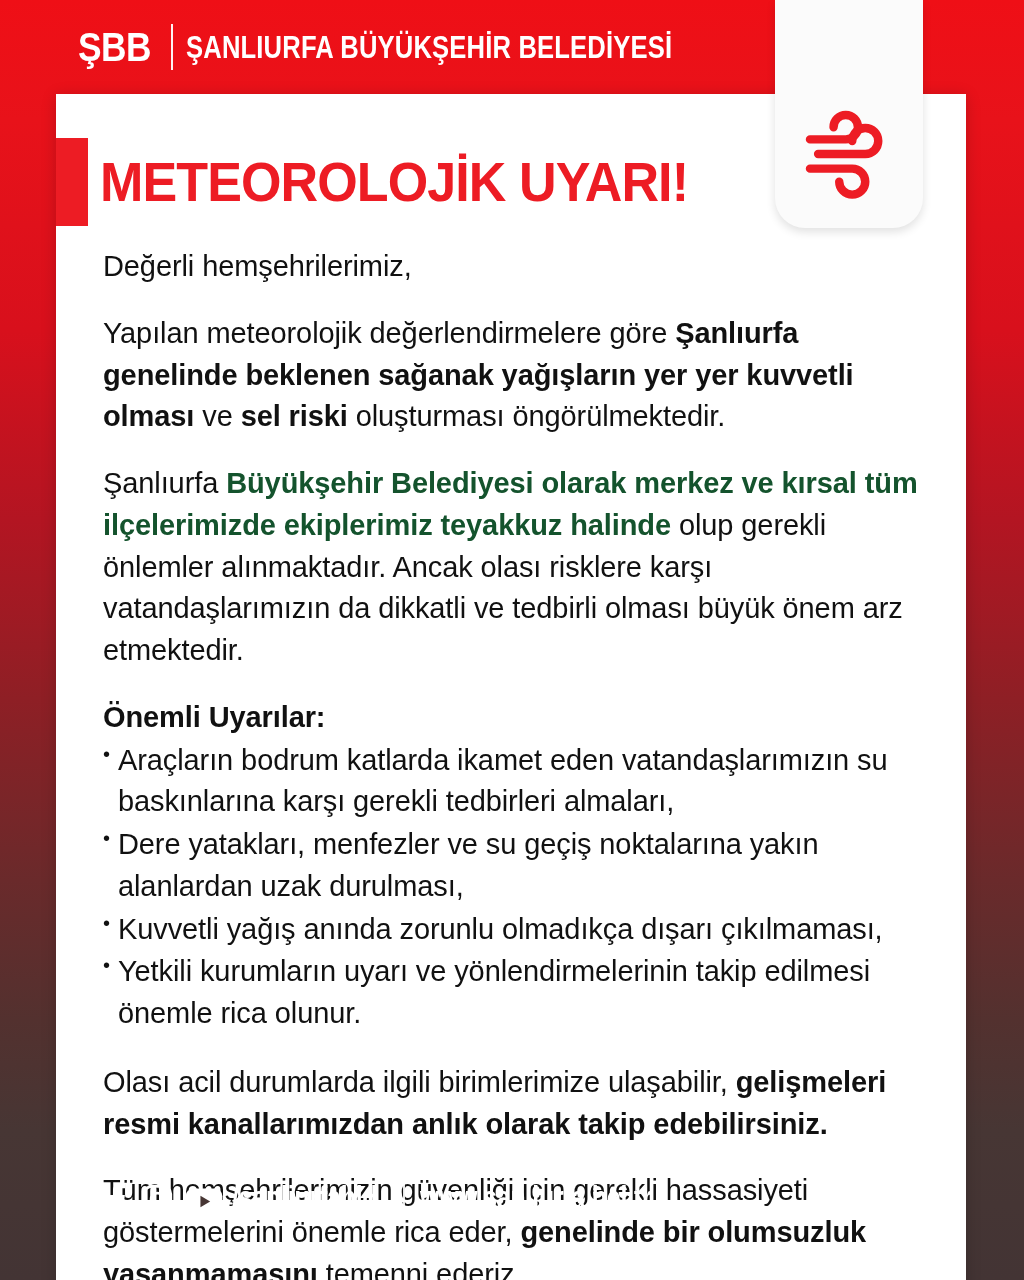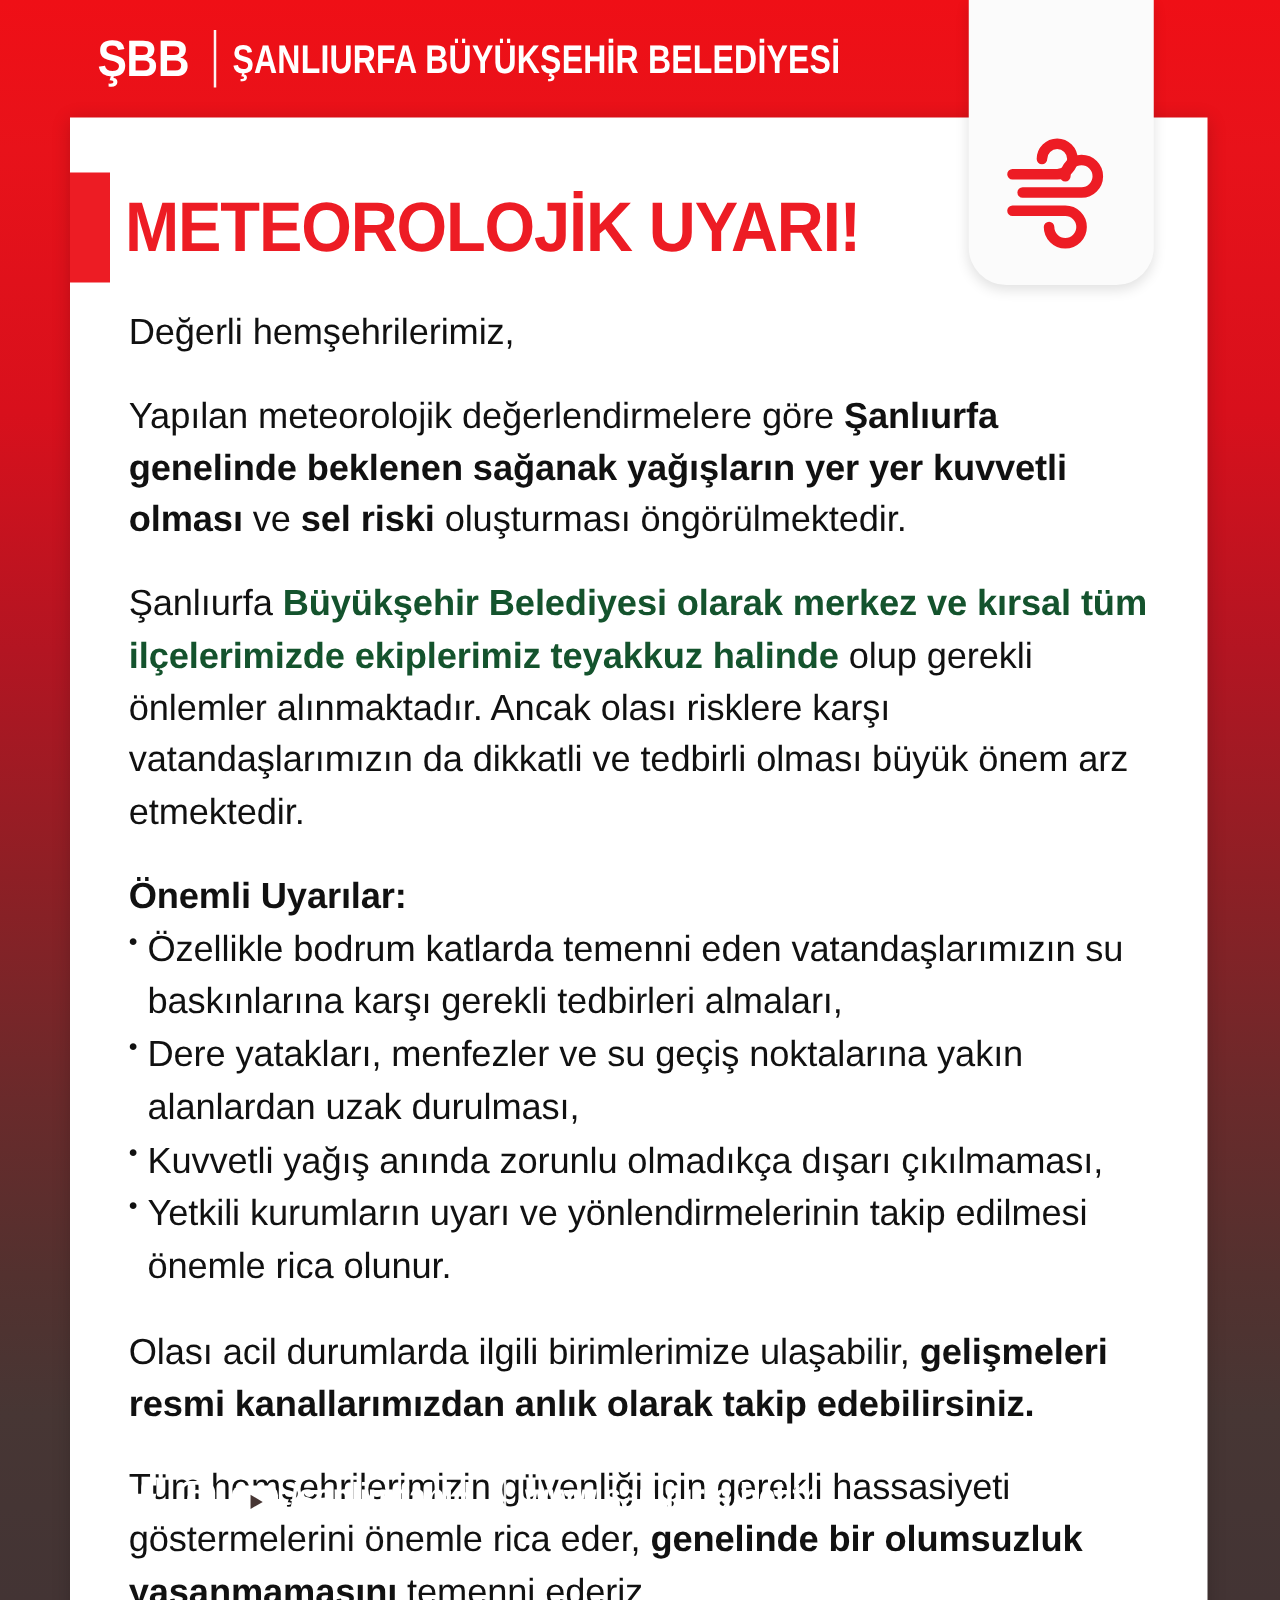--- a/index.html
+++ b/index.html
@@ -218,21 +218,21 @@
   <div class="body-wrap">
 
     <p class="para">Değerli hemşehrilerimiz,</p>
 
     <p class="para"><span>Yapılan meteorolojik değerlendirmelere göre </span><span class="b">Şanlıurfa genelinde beklenen sağanak yağışların yer yer kuvvetli olması</span><span> ve </span><span class="b">sel riski</span><span> oluşturması öngörülmektedir.</span></p>
 
     <p class="para"><span>Şanlıurfa </span><span class="red">Büyükşehir Belediyesi olarak merkez ve kırsal tüm ilçelerimizde ekiplerimiz teyakkuz halinde</span><span> olup gerekli önlemler alınmaktadır. Ancak olası risklere karşı vatandaşlarımızın da dikkatli ve tedbirli olması büyük önem arz etmektedir.</span></p>
 
     <div class="list-head">Önemli Uyarılar:</div>
     <ul class="warn-list">
-      <li>Özellikle bodrum katlarda temenni eden vatandaşlarımızın su baskınlarına karşı gerekli tedbirleri almaları,</li>
+      <li>Araçların bodrum katlarda ikamet eden vatandaşlarımızın su baskınlarına karşı gerekli tedbirleri almaları,</li>
       <li>Dere yatakları, menfezler ve su geçiş noktalarına yakın alanlardan uzak durulması,</li>
       <li>Kuvvetli yağış anında zorunlu olmadıkça dışarı çıkılmaması,</li>
       <li>Yetkili kurumların uyarı ve yönlendirmelerinin takip edilmesi önemle rica olunur.</li>
     </ul>
 
     <div class="gap-block"></div>
 
     <p class="para"><span>Olası acil durumlarda ilgili birimlerimize ulaşabilir, </span><span class="b">gelişmeleri resmi kanallarımızdan anlık olarak takip edebilirsiniz.</span></p>
 
     <p class="para tight"><span>Tüm hemşehrilerimizin güvenliği için gerekli hassasiyeti göstermelerini önemle rica eder, </span><span class="b">genelinde bir olumsuzluk yaşanmamasını</span><span> temenni ederiz.</span></p>

